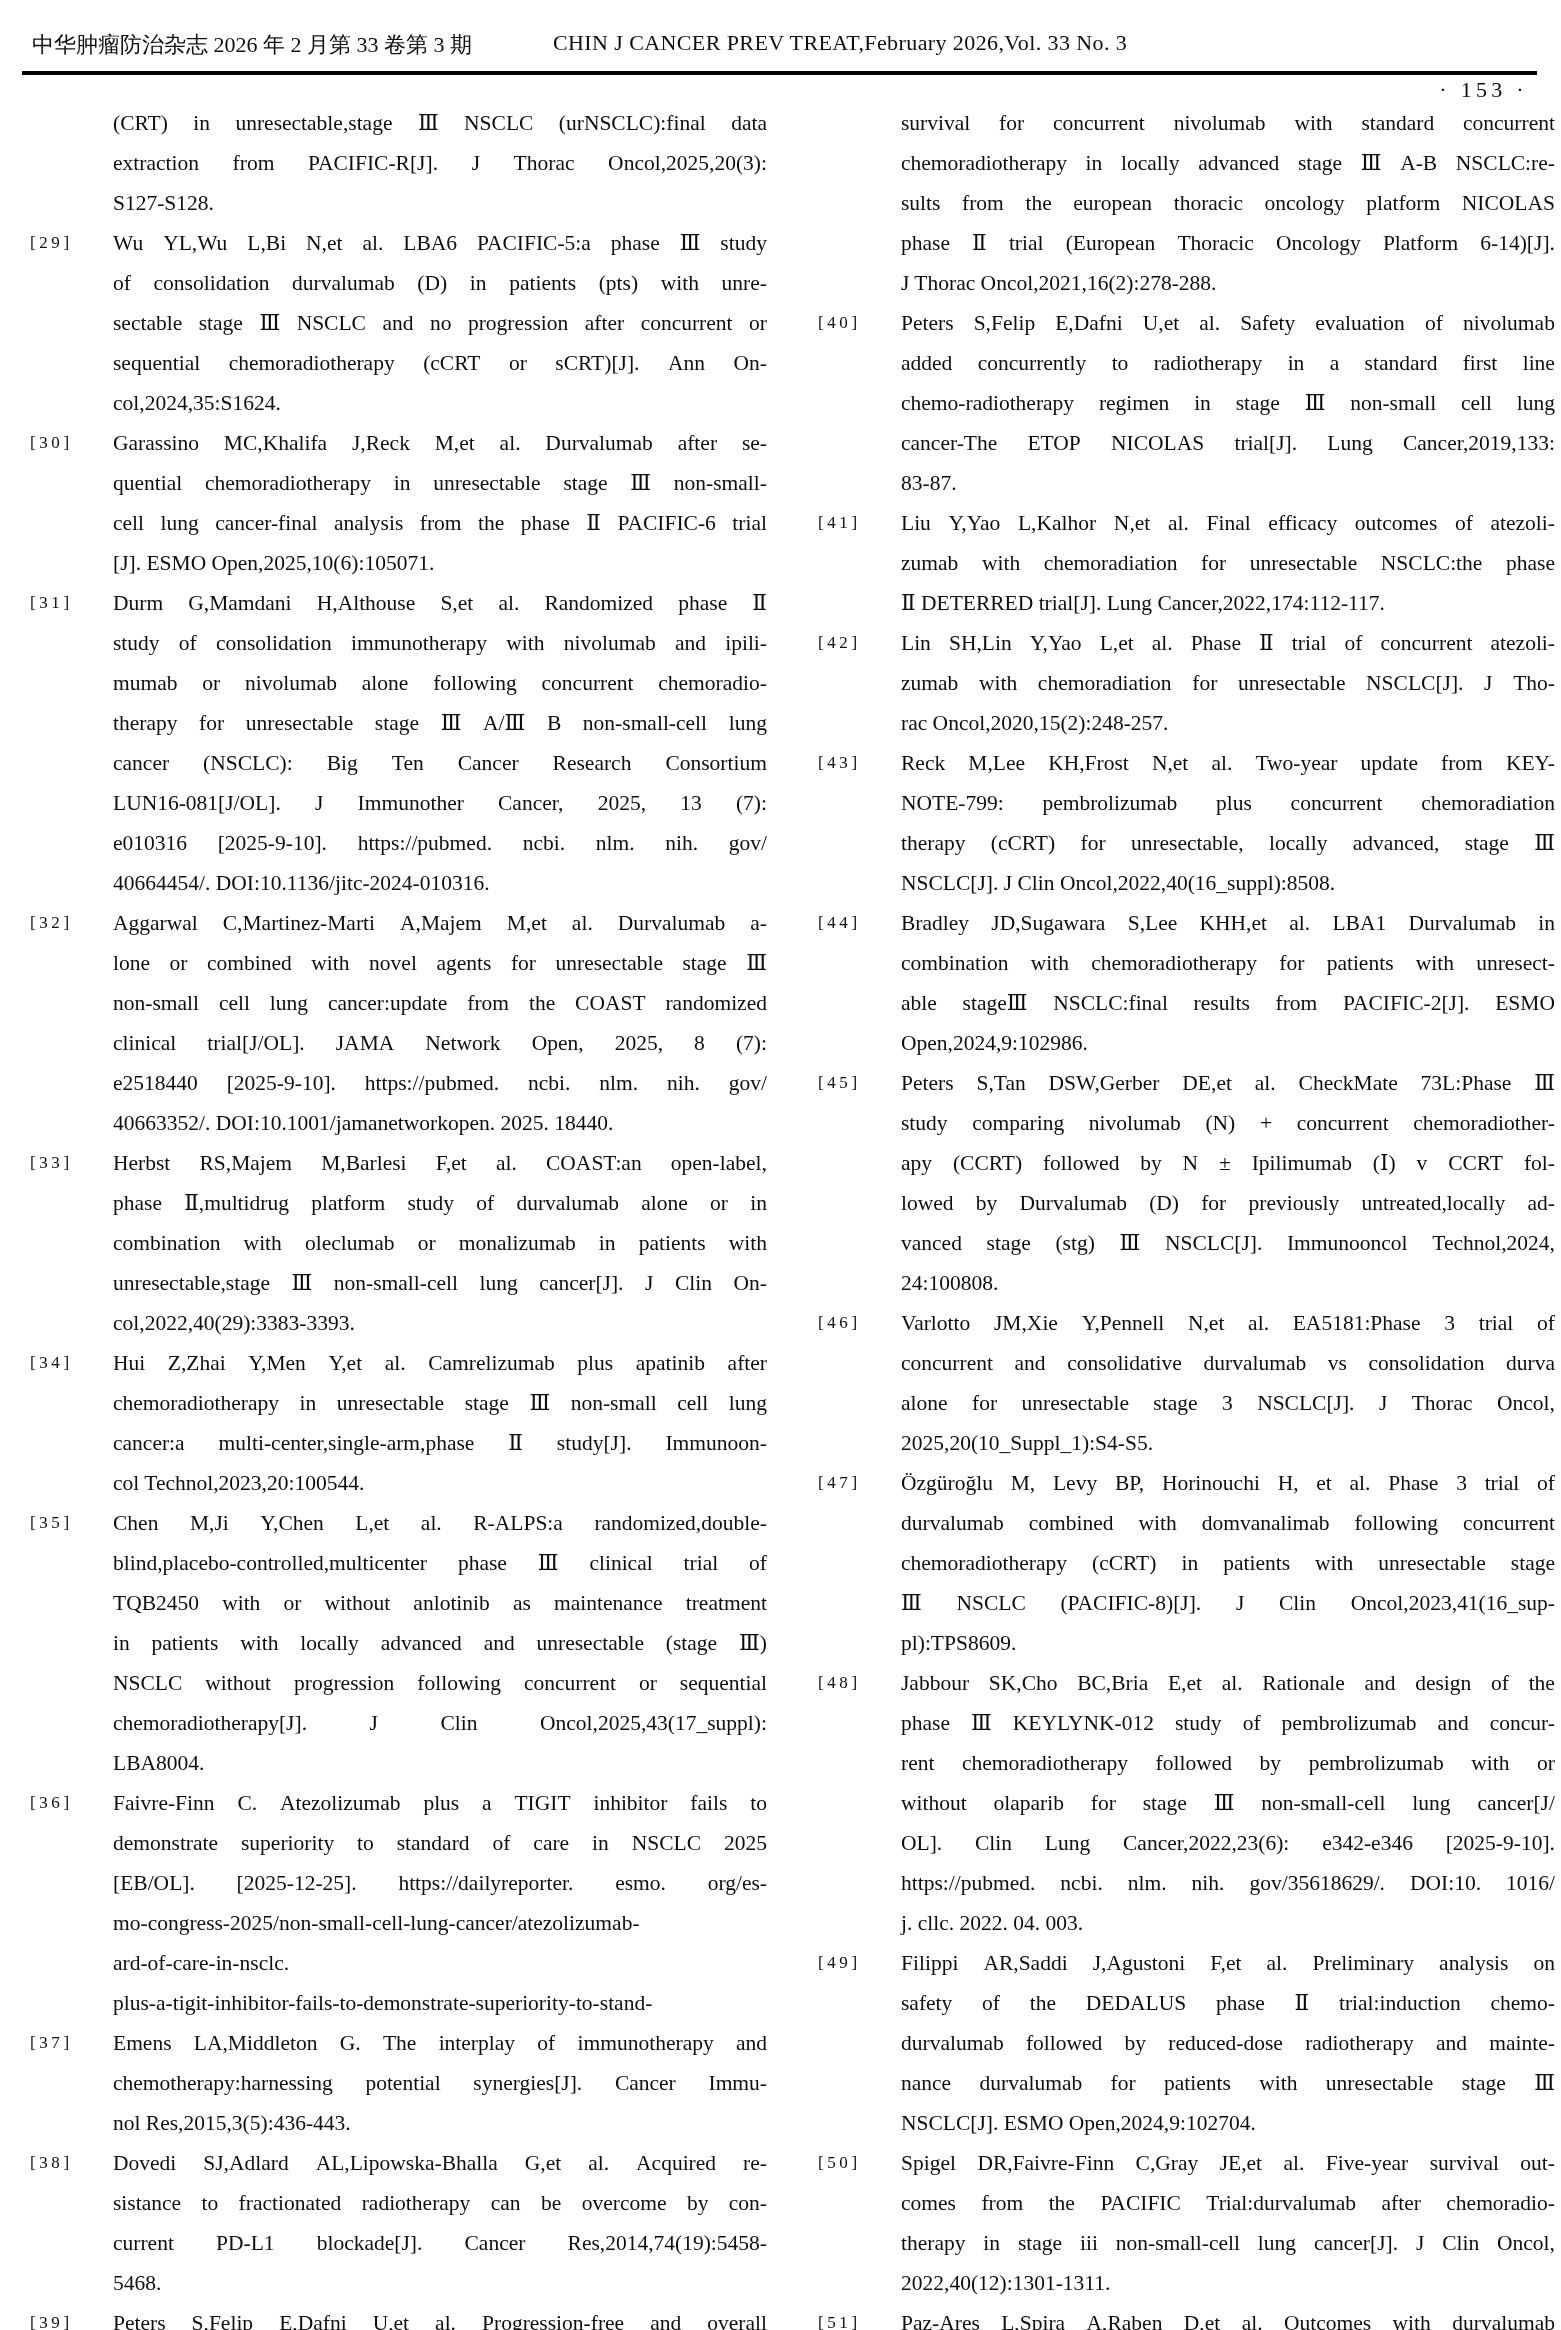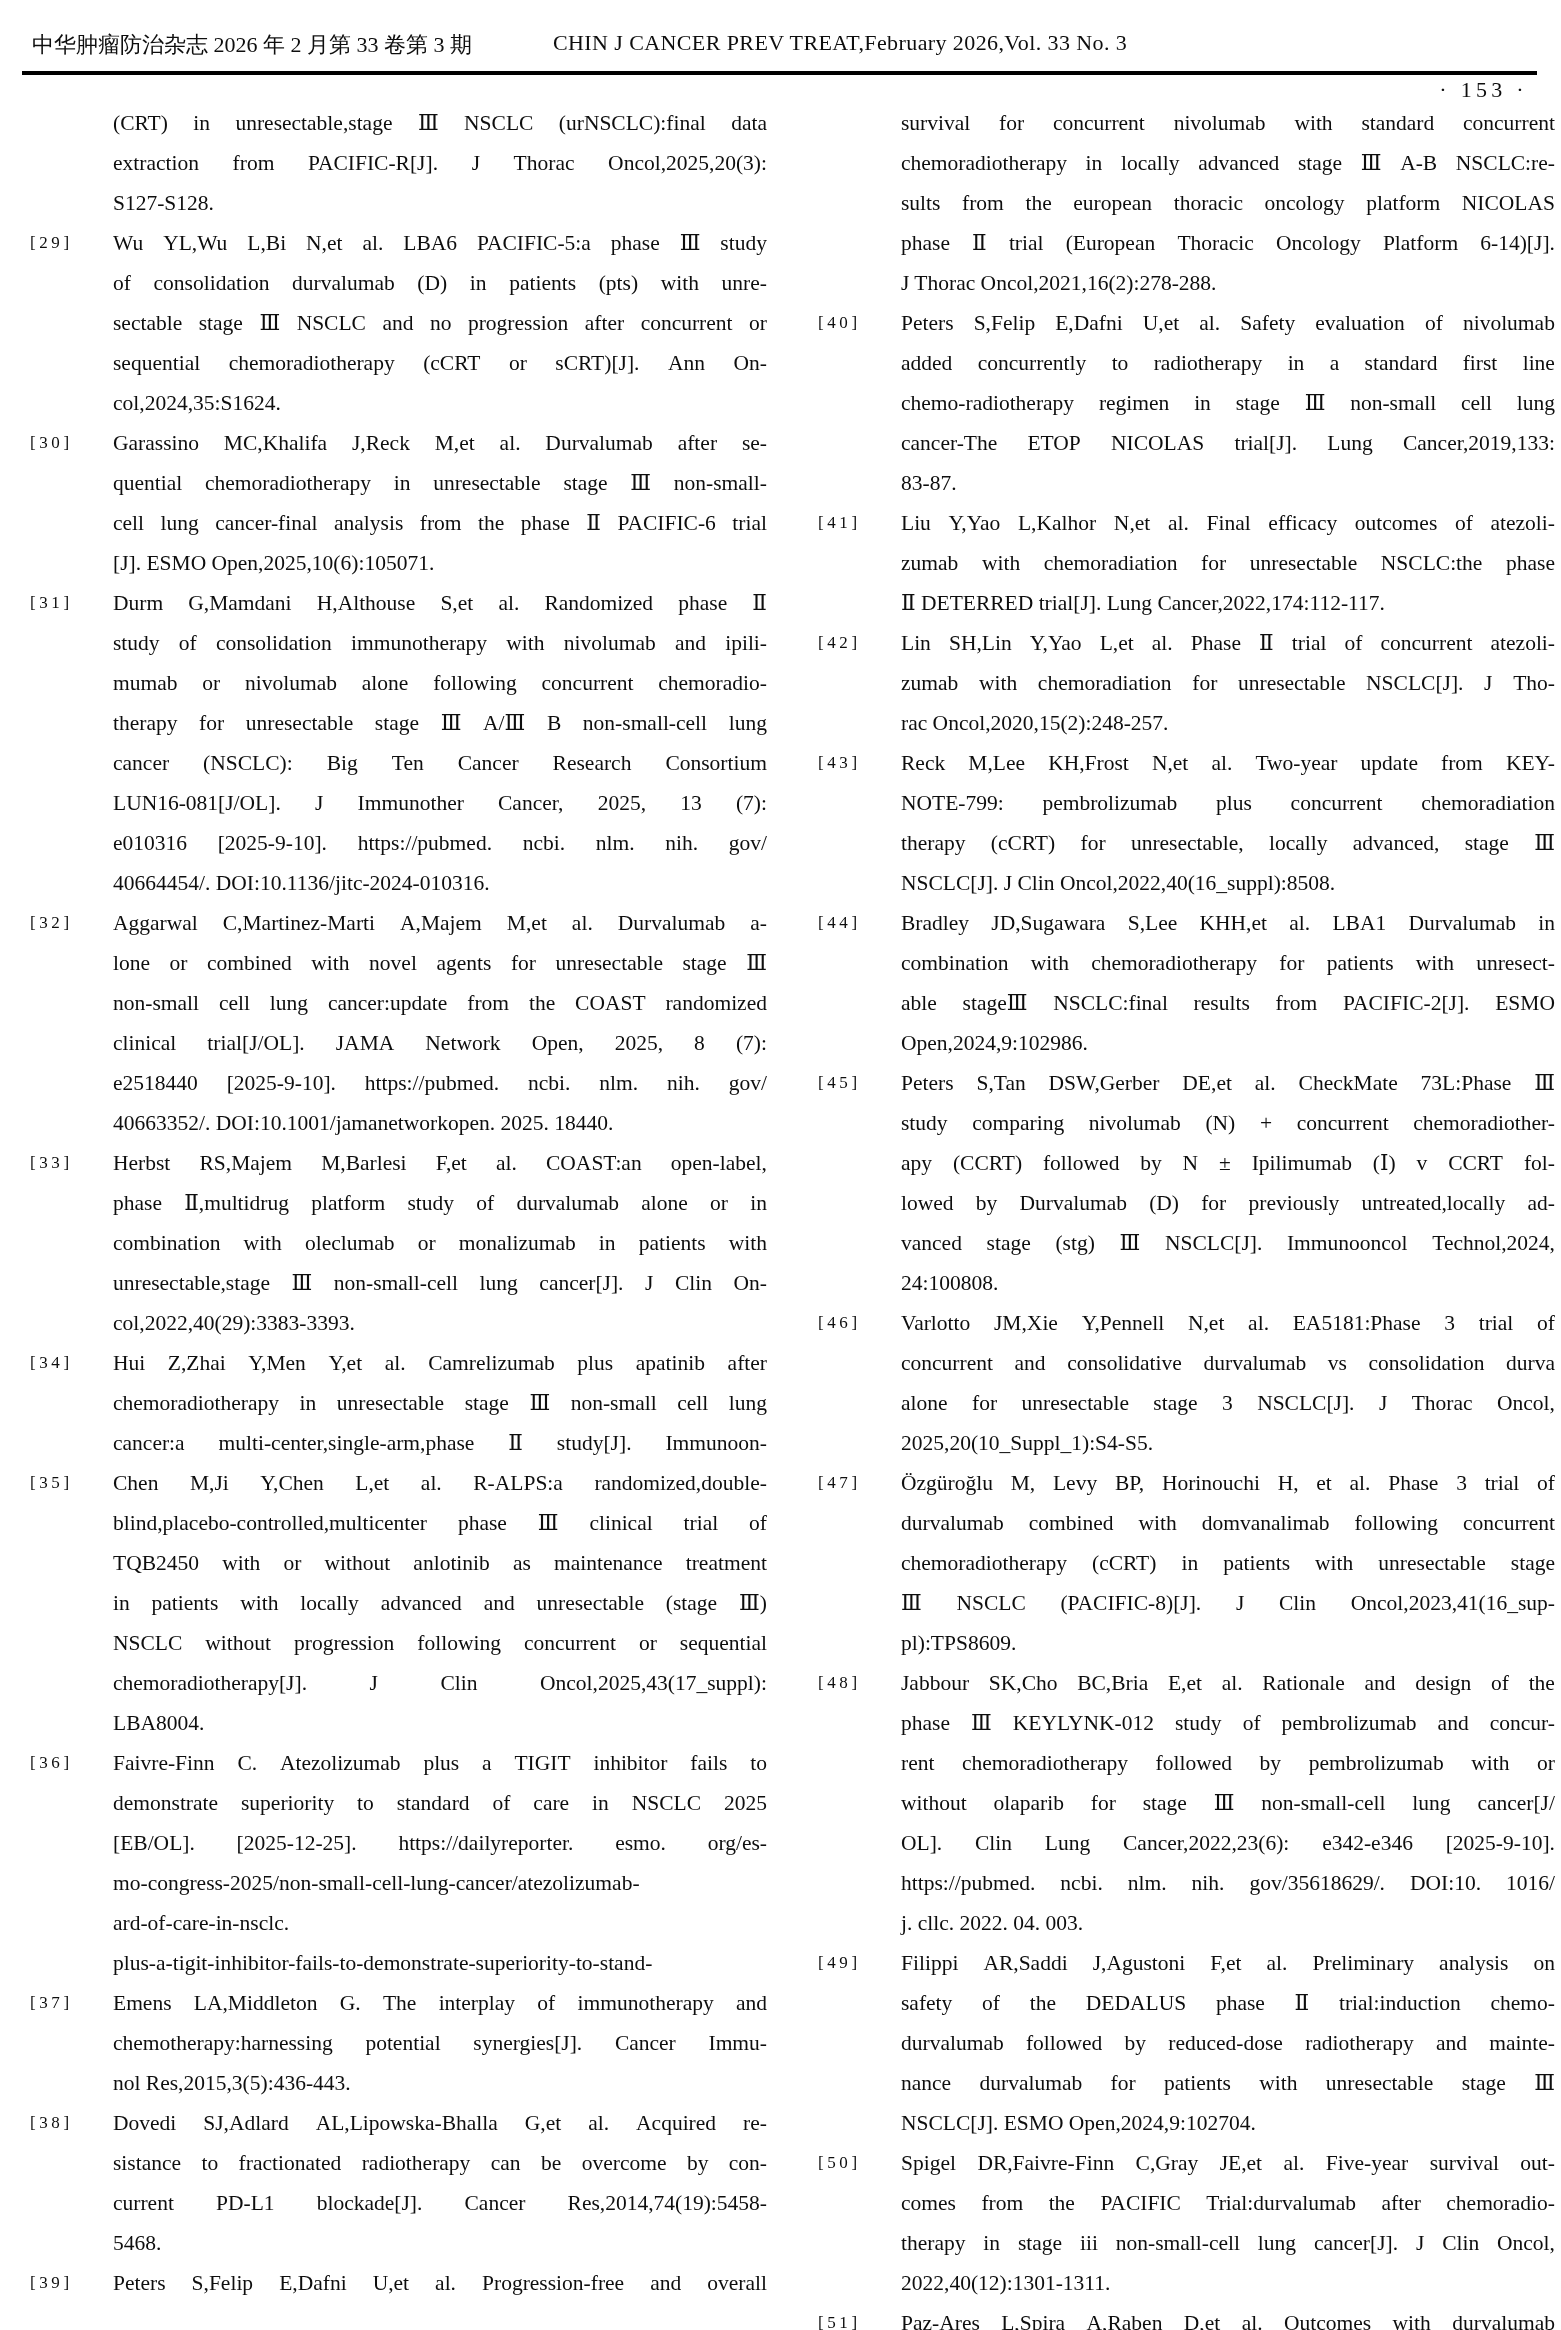--- a/index.html
+++ b/index.html
@@ -336,20 +336,21 @@
             <span>cell</span>
             <span>lung</span>
           </div>
           <div class="line just">
             <span>cancer:a</span>
             <span>multi-center,single-arm,phase</span>
             <span>Ⅱ</span>
             <span>study[J].</span>
             <span>Immunoon-</span>
           </div>
+          <div class="line">col Technol,2023,20:100544.</div>
         </div>
         <div class="entry">
           <span class="refnum">[35]</span>
           <div class="line just">
             <span>Chen</span>
             <span>M,Ji</span>
             <span>Y,Chen</span>
             <span>L,et</span>
             <span>al.</span>
             <span>R-ALPS:a</span>

